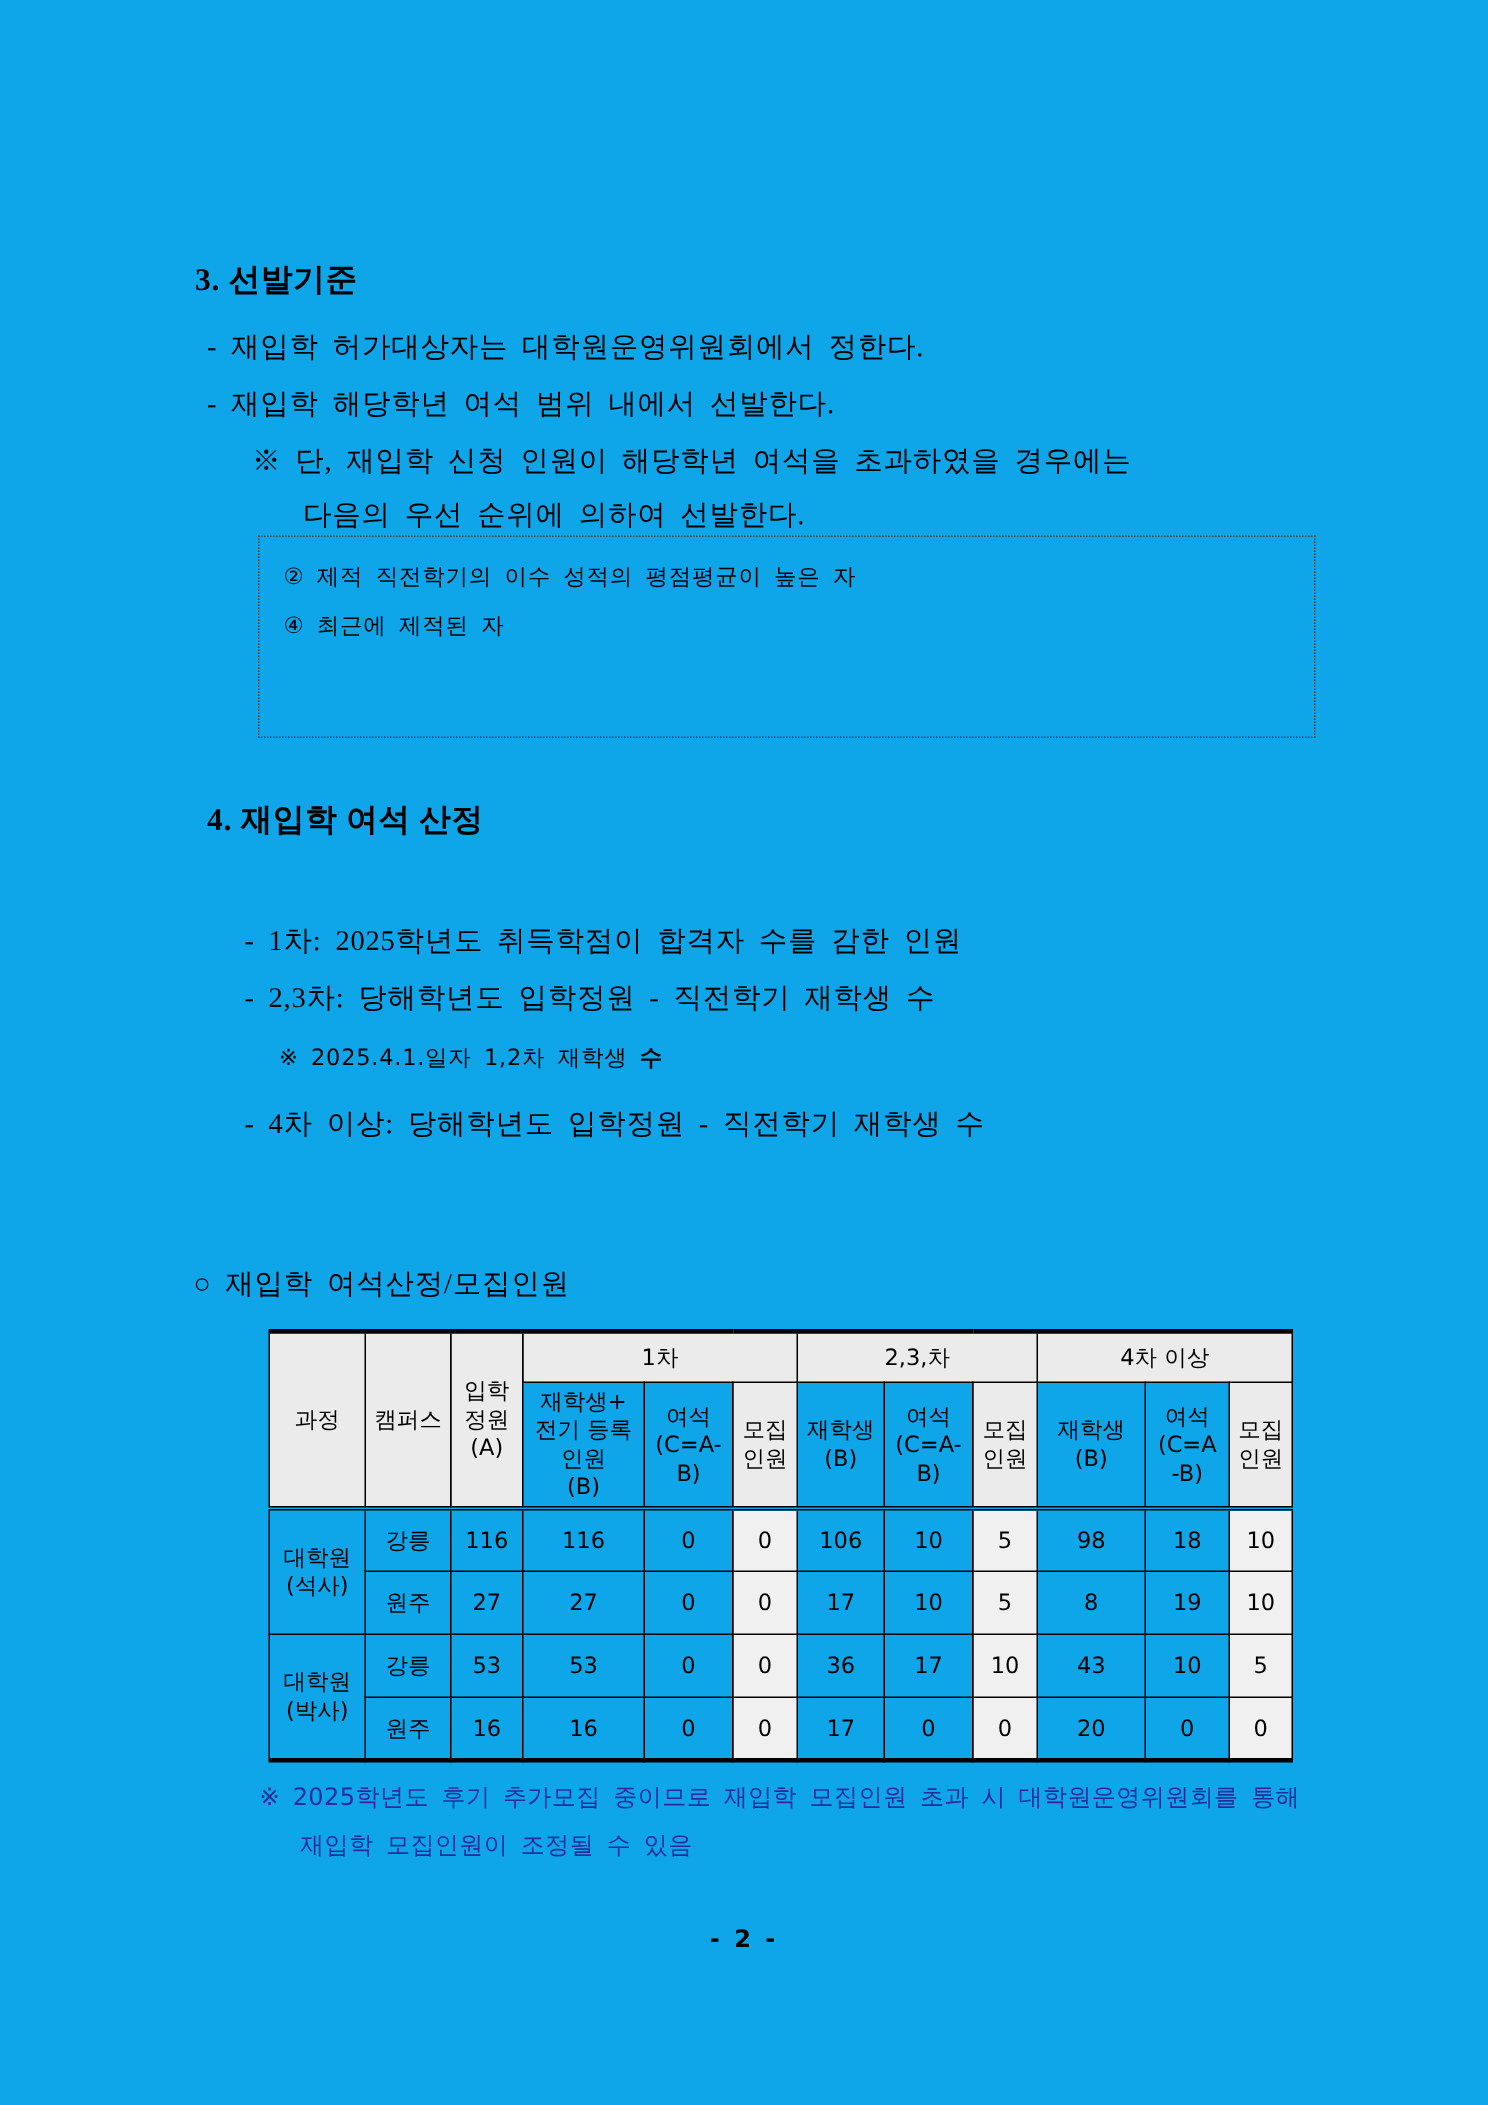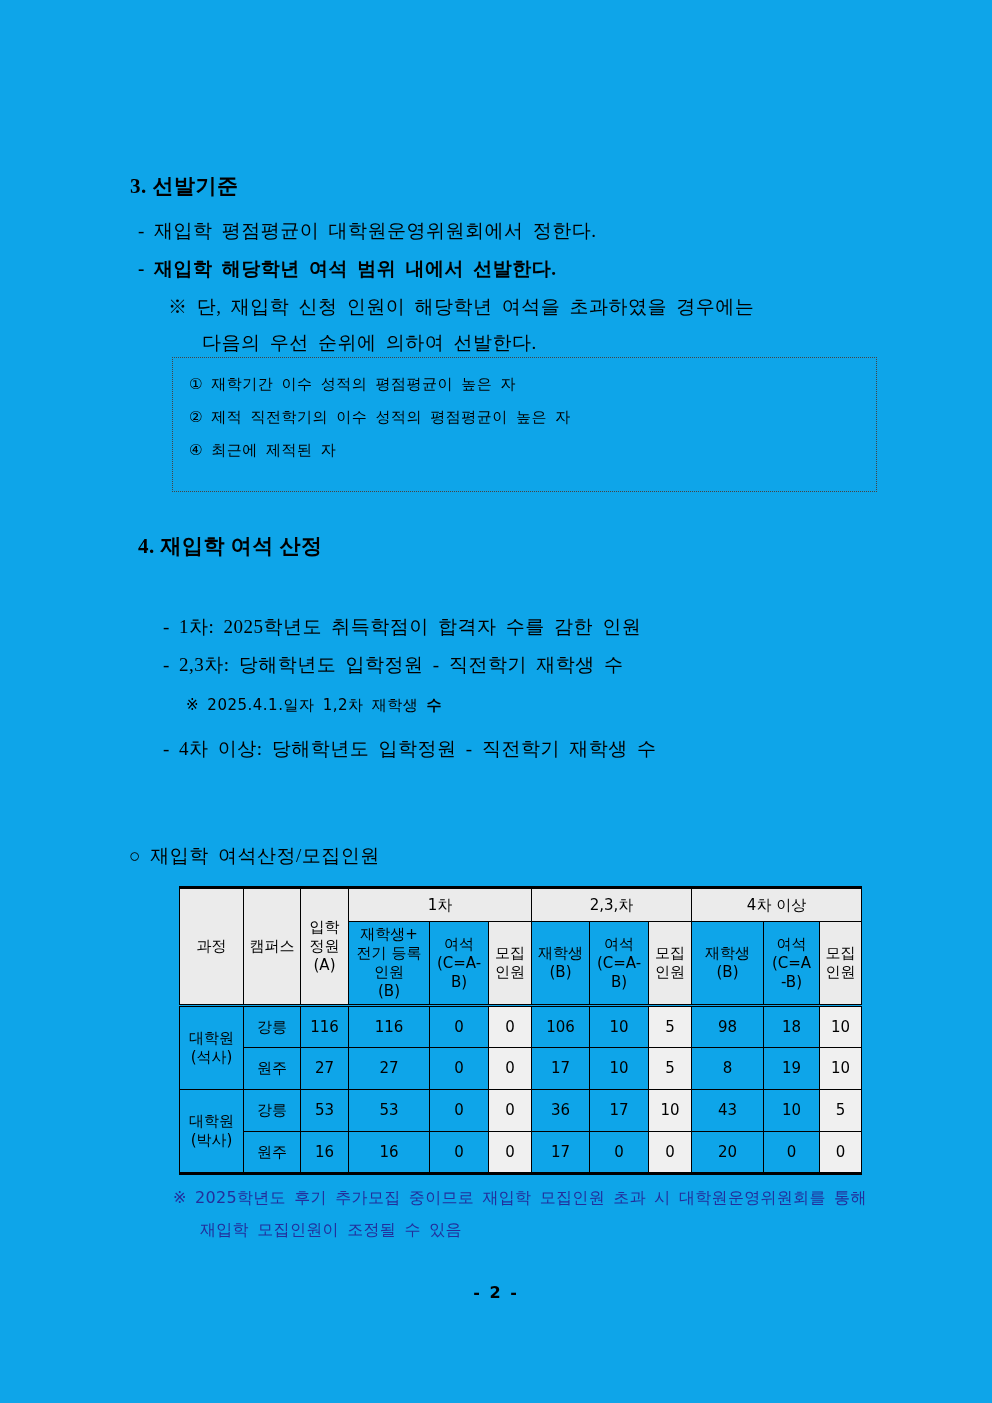--- a/index.html
+++ b/index.html
@@ -31,27 +31,26 @@
   tr.hr1 { height:34px; } tr.hr2 { height:84px; } tr.dr { height:42px; }
   .note { color:var(--note_blue); font-size:16px; letter-spacing:0.3px; word-spacing:3px; }
   .pagenum { font-size:16px; font-weight:bold; letter-spacing:2px; }
 </style>
 </head>
 <body>
 
 <div class="page">
 
   <div class="abs s-title" style="left:130px; top:172px;">3. 선발기준</div>
-  <div class="abs body" style="left:138px; top:218px;">- 재입학 평점평균이 대학원운영위원회에서 정한다.</div>
-  <div class="abs body" style="left:138px; top:256px;font-weight:bold;">- 재입학 해당학년 여석 범위 내에서 선발한다.</div>
+  <div class="abs body" style="left:138px; top:218px;">- 재입학 허가대상자는 대학원운영위원회에서 정한다.</div>
+  <div class="abs body" style="left:138px; top:256px;">- 재입학 해당학년 여석 범위 내에서 선발한다.</div>
   <div class="abs body" style="left:168px; top:294px;">※ 단, 재입학 신청 인원이 해당학년 여석을 초과하였을 경우에는</div>
   <div class="abs body" style="left:202px; top:330px;">다음의 우선 순위에 의하여 선발한다.</div>
 
   <div class="abs dotted-box g" style="left:172px; top:357px; width:705px; height:135px;">
-    <div class="pi">① 재학기간 이수 성적의 평점평균이 높은 자</div>
     <div class="pi">② 제적 직전학기의 이수 성적의 평점평균이 높은 자</div>
     <div class="pi">④ 최근에 제적된 자</div>
   </div>
 
   <div class="abs s-title" style="left:138px; top:532px;">4. 재입학 여석 산정</div>
   <div class="abs body" style="left:163px; top:614px;">- 1차: 2025학년도 취득학점이 합격자 수를 감한 인원</div>
   <div class="abs body" style="left:163px; top:652px;">- 2,3차: 당해학년도 입학정원 - 직전학기 재학생 수</div>
   <div class="abs g15" style="left:186px; top:696px;">
     <span>※ 2025.4.1.일자 1,2차 재학생 </span><span class="b">수</span>
   </div>

